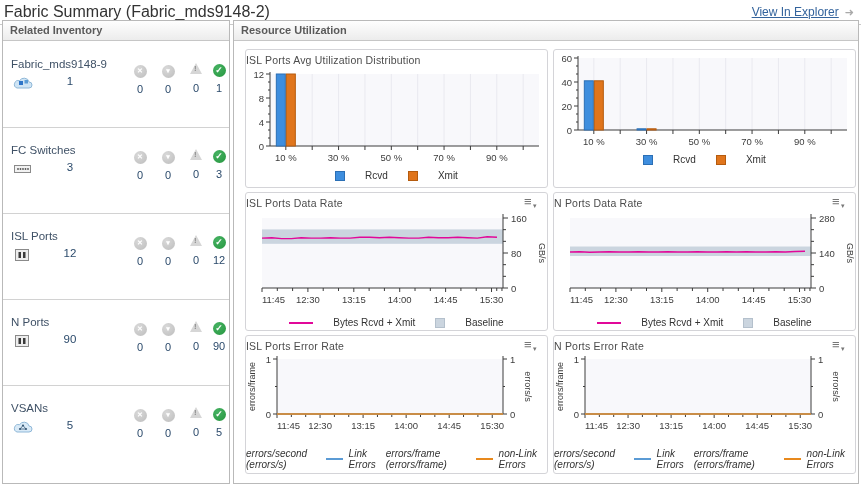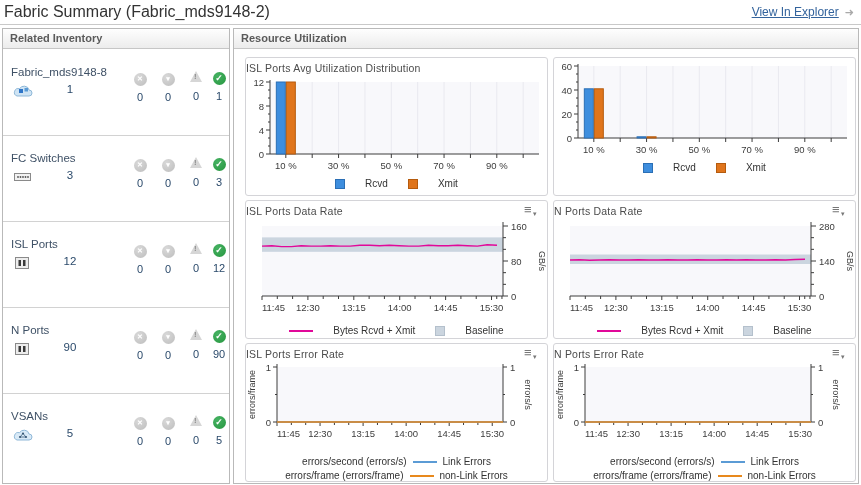--- a/index.html
+++ b/index.html
@@ -4,21 +4,21 @@
 <style>
   * { margin:0; padding:0; box-sizing:border-box; }
   html,body { width:861px; height:485px; overflow:hidden; background:#fff;
     font-family:"Liberation Sans",sans-serif; color:#333; }
   .topbar { position:absolute; top:0; left:0; width:861px; height:25px;
     background:#fff; border-bottom:1px solid #c9c9c9; display:flex; align-items:center; }
   .topbar-title { font-size:16px; color:#333; padding-left:4px; flex:1; }
   .explorer-link { font-size:12px; color:#33639c; cursor:pointer;text-decoration:underline; }
   .explorer-arrow { color:#a9a9a9; font-size:11px; padding:0 7px 0 6px; }
 
-  .panel { position:absolute; top:28px; bottom:1px; border:1px solid #b9b9b9; background:#fff; }
+  .panel { position:absolute; top:20px; bottom:1px; border:1px solid #b9b9b9; background:#fff; }
   .panel-left { left:2px; width:228px; }
   .panel-right { left:233px; width:626px; }
   .panel-head { height:20px; line-height:19px; padding:0 7px; font-size:11px; font-weight:bold;
     color:#5a5a5a; background:linear-gradient(#fefefe,#ececec); border-bottom:1px solid #c6c6c6; }
 
   
   .inv-rows { position:absolute; top:21px; left:0; right:0; bottom:0; }
   .inv-row { height:86px; position:relative; border-bottom:1px solid #d2d2d2; cursor:pointer; }
   .inv-row:last-child { border-bottom:none; }
   .inv-label { position:absolute; left:8px; top:16px; font-size:11.5px; color:#3f5166; }
@@ -46,39 +46,39 @@
   .chart-title { text-align:left; font-size:10.5px; color:#4c4c4c; margin-top:4px;
     letter-spacing:.2px; }
   .chart-menu { position:absolute; top:3px; right:7px; width:16px; height:14px;
     color:#777; cursor:pointer; line-height:1; }
   .chart-menu::before { content:"≡"; font-size:13px; position:absolute; left:0; top:-1px; }
   .chart-menu::after { content:"▾"; font-size:7px; position:absolute; left:9px; top:6px; }
   .plot-host { width:301px; }
   svg text { font-family:"Liberation Sans",sans-serif; fill:#3c3c3c; }
   .legend { display:flex; justify-content:center; align-items:center; gap:20px;
     font-size:10px; color:#333; }
-  .legend-col { display:flex; flex-direction:column; gap:3px; align-items:center; }
+  .legend-col { display:flex; flex-direction:row; gap:3px; align-items:center;font-style:italic; }
   .legend-row { display:flex; align-items:center; gap:6px; }
   .sw-box { width:10px; height:10px; display:inline-block; }
   .sw-line { width:24px; height:2px; display:inline-block; }
 </style>
 </head>
 <body>
 
 <div class="topbar">
   <div class="topbar-title">Fabric Summary (Fabric_mds9148-2)</div>
   <div class="explorer-link">View In Explorer</div>
   <div class="explorer-arrow">➜</div>
 </div>
 
 <div class="panel panel-left">
   <div class="panel-head">Related Inventory</div>
   <div class="inv-rows" id="inv-rows">
       <div class="inv-row">
-        <div class="inv-label">Fabric_mds9148-8</div>
+        <div class="inv-label">Fabric_mds9148-9</div>
         <span class="inv-icon"><svg width="20" height="16" viewBox="0 0 20 16">
             <path d="M4 13 h12 a3 3 0 0 0 0-6 a5 4.5 0 0 0 -9.5-1.2 A3.6 3.6 0 0 0 4 13z" fill="#cfe4f4" stroke="#8fb8d8"></path>
             <rect x="6" y="6" width="4" height="4" fill="#2e75c8"></rect>
             <rect x="11.5" y="5" width="3.5" height="3.5" fill="#5b9bd5"></rect>
           </svg></span>
         <span class="inv-count">1</span>
         <div class="st-col" style="left:127px"><span class="st-badge st-critical">✕</span><span class="st-num">0</span></div>
         <div class="st-col" style="left:155px"><span class="st-badge st-down">▾</span><span class="st-num">0</span></div>
         <div class="st-col" style="left:183px"><span class="st-badge st-warning"></span><span class="st-num">0</span></div>
         <div class="st-col" style="left:206px"><span class="st-badge st-ok">✓</span><span class="st-num">1</span></div>

